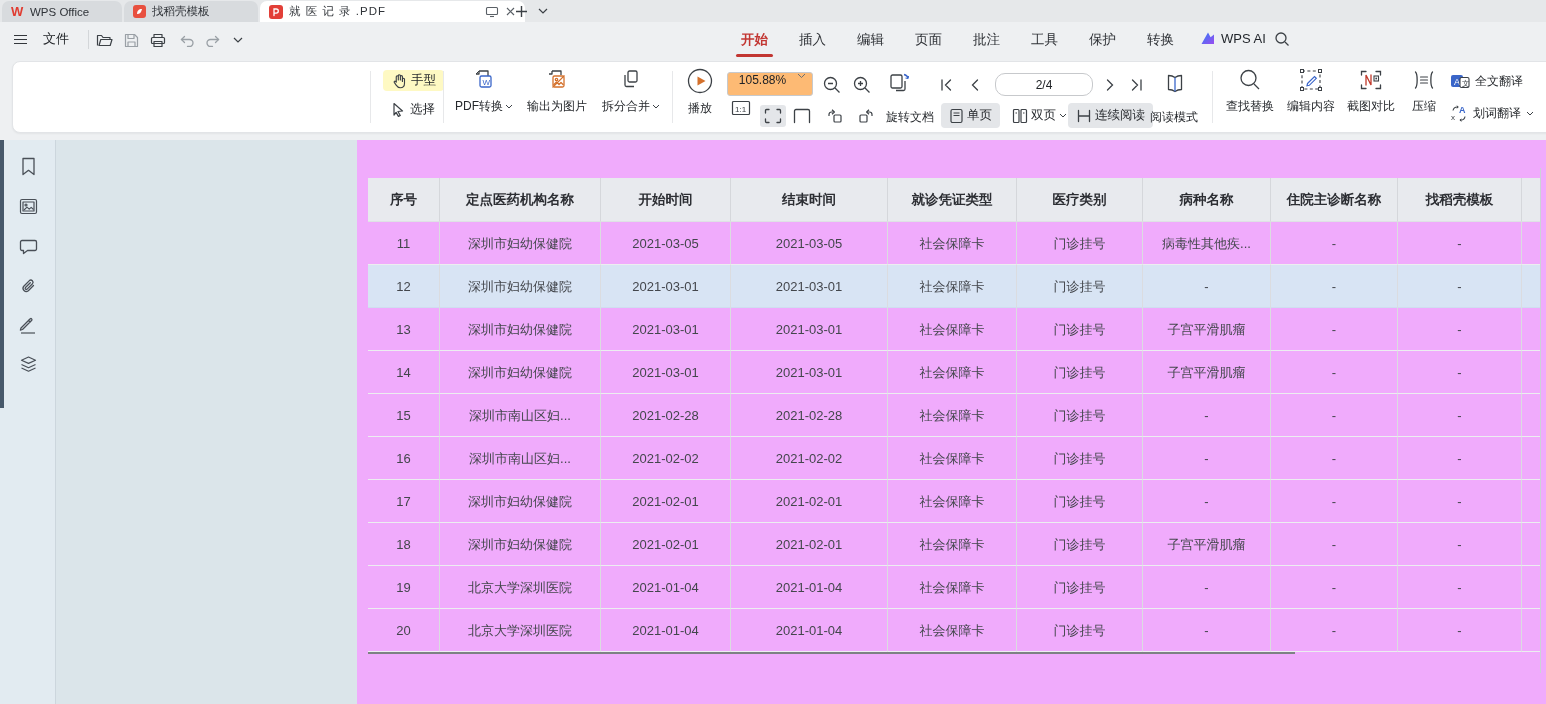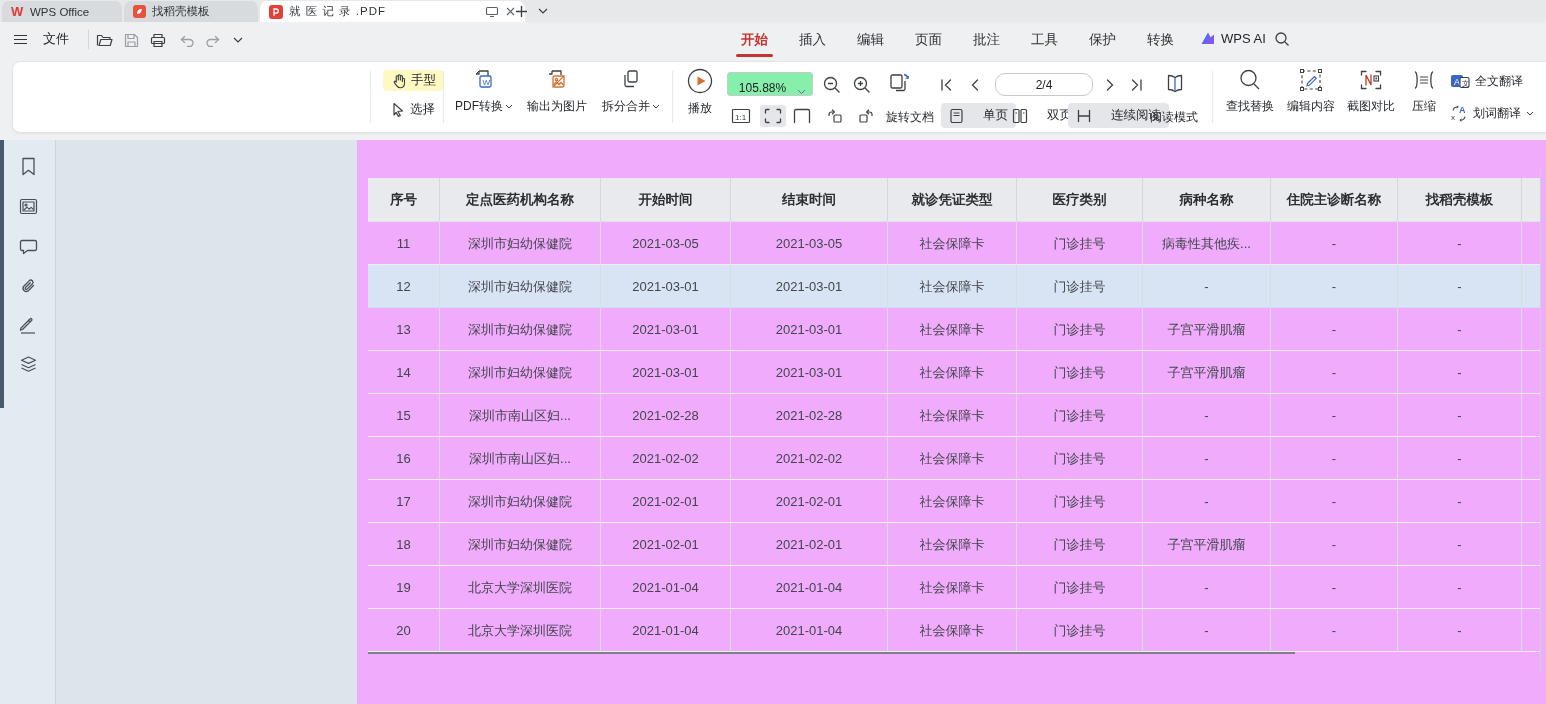--- a/index.html
+++ b/index.html
@@ -29,27 +29,27 @@
 
   
   .ribbonwrap{position:absolute;left:0;top:57px;width:100%;height:83px;background:#eef0f2}
   .panel{position:absolute;left:12px;top:4px;right:-10px;height:72px;background:#fff;border:1px solid #e2e4e7;border-radius:8px;box-shadow:0 1px 2px rgba(0,0,0,.05)}
   .rb{position:absolute;left:0;top:4px;width:100%;height:72px}
   .vdiv{position:absolute;top:10px;width:1px;height:52px;background:#e7e8ea}
   .srow{position:absolute;left:383px;display:flex;align-items:center;gap:5px;font-size:12.5px;color:#26292d;padding:2px 8px;border-radius:4px}
   .srow.on{background:#fef9c3}
   .bigtool{position:absolute;top:6px;display:flex;flex-direction:column;align-items:center;font-size:12px;color:#26292d}
   .bigtool .lbl{margin-top:5px;display:flex;align-items:center;gap:2px;white-space:nowrap}
-  .combo{position:absolute;left:727px;top:11px;width:86px;height:24px;border:1px solid #c7c9cc;border-radius:3px;background:#86efac;display:flex;align-items:flex-end;font-size:12px;color:#202327}
+  .combo{position:absolute;left:727px;top:11px;width:86px;height:24px;border:1px solid #c7c9cc;border-radius:3px;background:#fdba74;display:flex;align-items:flex-start;font-size:12px;color:#202327}
   .combo .val{flex:1;text-align:center}
   .iconbtn{position:absolute;display:flex;align-items:center;justify-content:center;border-radius:3px}
   .iconbtn.on{background:#e4e6e9}
   .rtext{position:absolute;font-size:12px;color:#26292d;white-space:nowrap}
   .pagebox{position:absolute;left:995px;top:12px;width:98px;height:23px;border:1px solid #c7c9cc;border-radius:10px;background:#fff;display:flex;align-items:center;justify-content:center;font-size:12px;color:#202327}
-  .pillbtn{position:absolute;top:42px;height:25px;display:flex;align-items:center;gap:19px;padding:12px 8px;border-radius:4px;font-size:12.5px;color:#26292d;white-space:nowrap}
+  .pillbtn{position:absolute;top:42px;height:25px;display:flex;align-items:center;gap:3px;padding:12px 8px;border-radius:4px;font-size:12.5px;color:#26292d;white-space:nowrap}
   .pillbtn.on{background:#e4e6e9}
   .trow{position:absolute;left:1450px;display:flex;align-items:center;gap:5px;font-size:12px;color:#26292d;white-space:nowrap}
 
   
   .main{position:absolute;left:0;top:140px;width:1546px;height:564px;background:#dbe5ea}
   .sidebar{position:absolute;left:0;top:0;width:56px;height:100%;background:#e2ebf1;border-right:1px solid #ccd6dd}
   .sideicon{position:absolute;left:17px;width:22px;height:22px;display:flex;align-items:center;justify-content:center}
   .sidescroll{position:absolute;left:0;top:0;width:4px;height:268px;background:#47596b}
   .page{position:absolute;left:357px;top:0;width:1189px;height:664px;background:#f0abfc}
   .pageedge{position:absolute;left:1183px;top:28px;width:1px;height:505px;background:#ccd2d7}
@@ -305,21 +305,21 @@
 
     <div class="iconbtn" style="left:884px;top:8px;width:30px;height:30px">
       <svg width="27" height="27" viewBox="0 0 27 27" fill="none" stroke="#3c4146" stroke-width="1.3" stroke-linejoin="round">
           <rect x="5" y="4" width="11" height="13" rx="1.5"></rect>
           <path d="M19 10v8a1.5 1.5 0 0 1-1.5 1.5H10"></path>
           <path d="M18 3.5c2 .5 3.5 1.5 4 3.5" stroke="#3a66c9"></path>
           <path d="M22.5 5l-.5 2.5L19.5 7" stroke="#3a66c9" stroke-width="1.1" fill="none"></path>
         </svg>
     </div>
 
-    <div class="iconbtn" style="left:729px;top:44px;width:24px;height:22px">
+    <div class="iconbtn" style="left:729px;top:36px;width:24px;height:22px">
       <svg width="20" height="16" viewBox="0 0 20 16" fill="none" stroke="#3c4146" stroke-width="1.2">
           <rect x="1.5" y="1.5" width="17" height="13" rx="1"></rect>
           <text x="4" y="11.5" font-size="8" fill="#3c4146" stroke="none" font-family="Liberation Sans,sans-serif">1:1</text>
         </svg>
     </div>
     <div class="iconbtn on" style="left:760px;top:44px;width:26px;height:22px">
       <svg width="18" height="16" viewBox="0 0 18 16" fill="none" stroke="#3c4146" stroke-width="1.3" stroke-linecap="round">
           <path d="M1.5 5V2.5a1 1 0 0 1 1-1H5M13 1.5h2.5a1 1 0 0 1 1 1V5M16.5 11v2.5a1 1 0 0 1-1 1H13M5 14.5H2.5a1 1 0 0 1-1-1V11"></path>
         </svg>
     </div>

